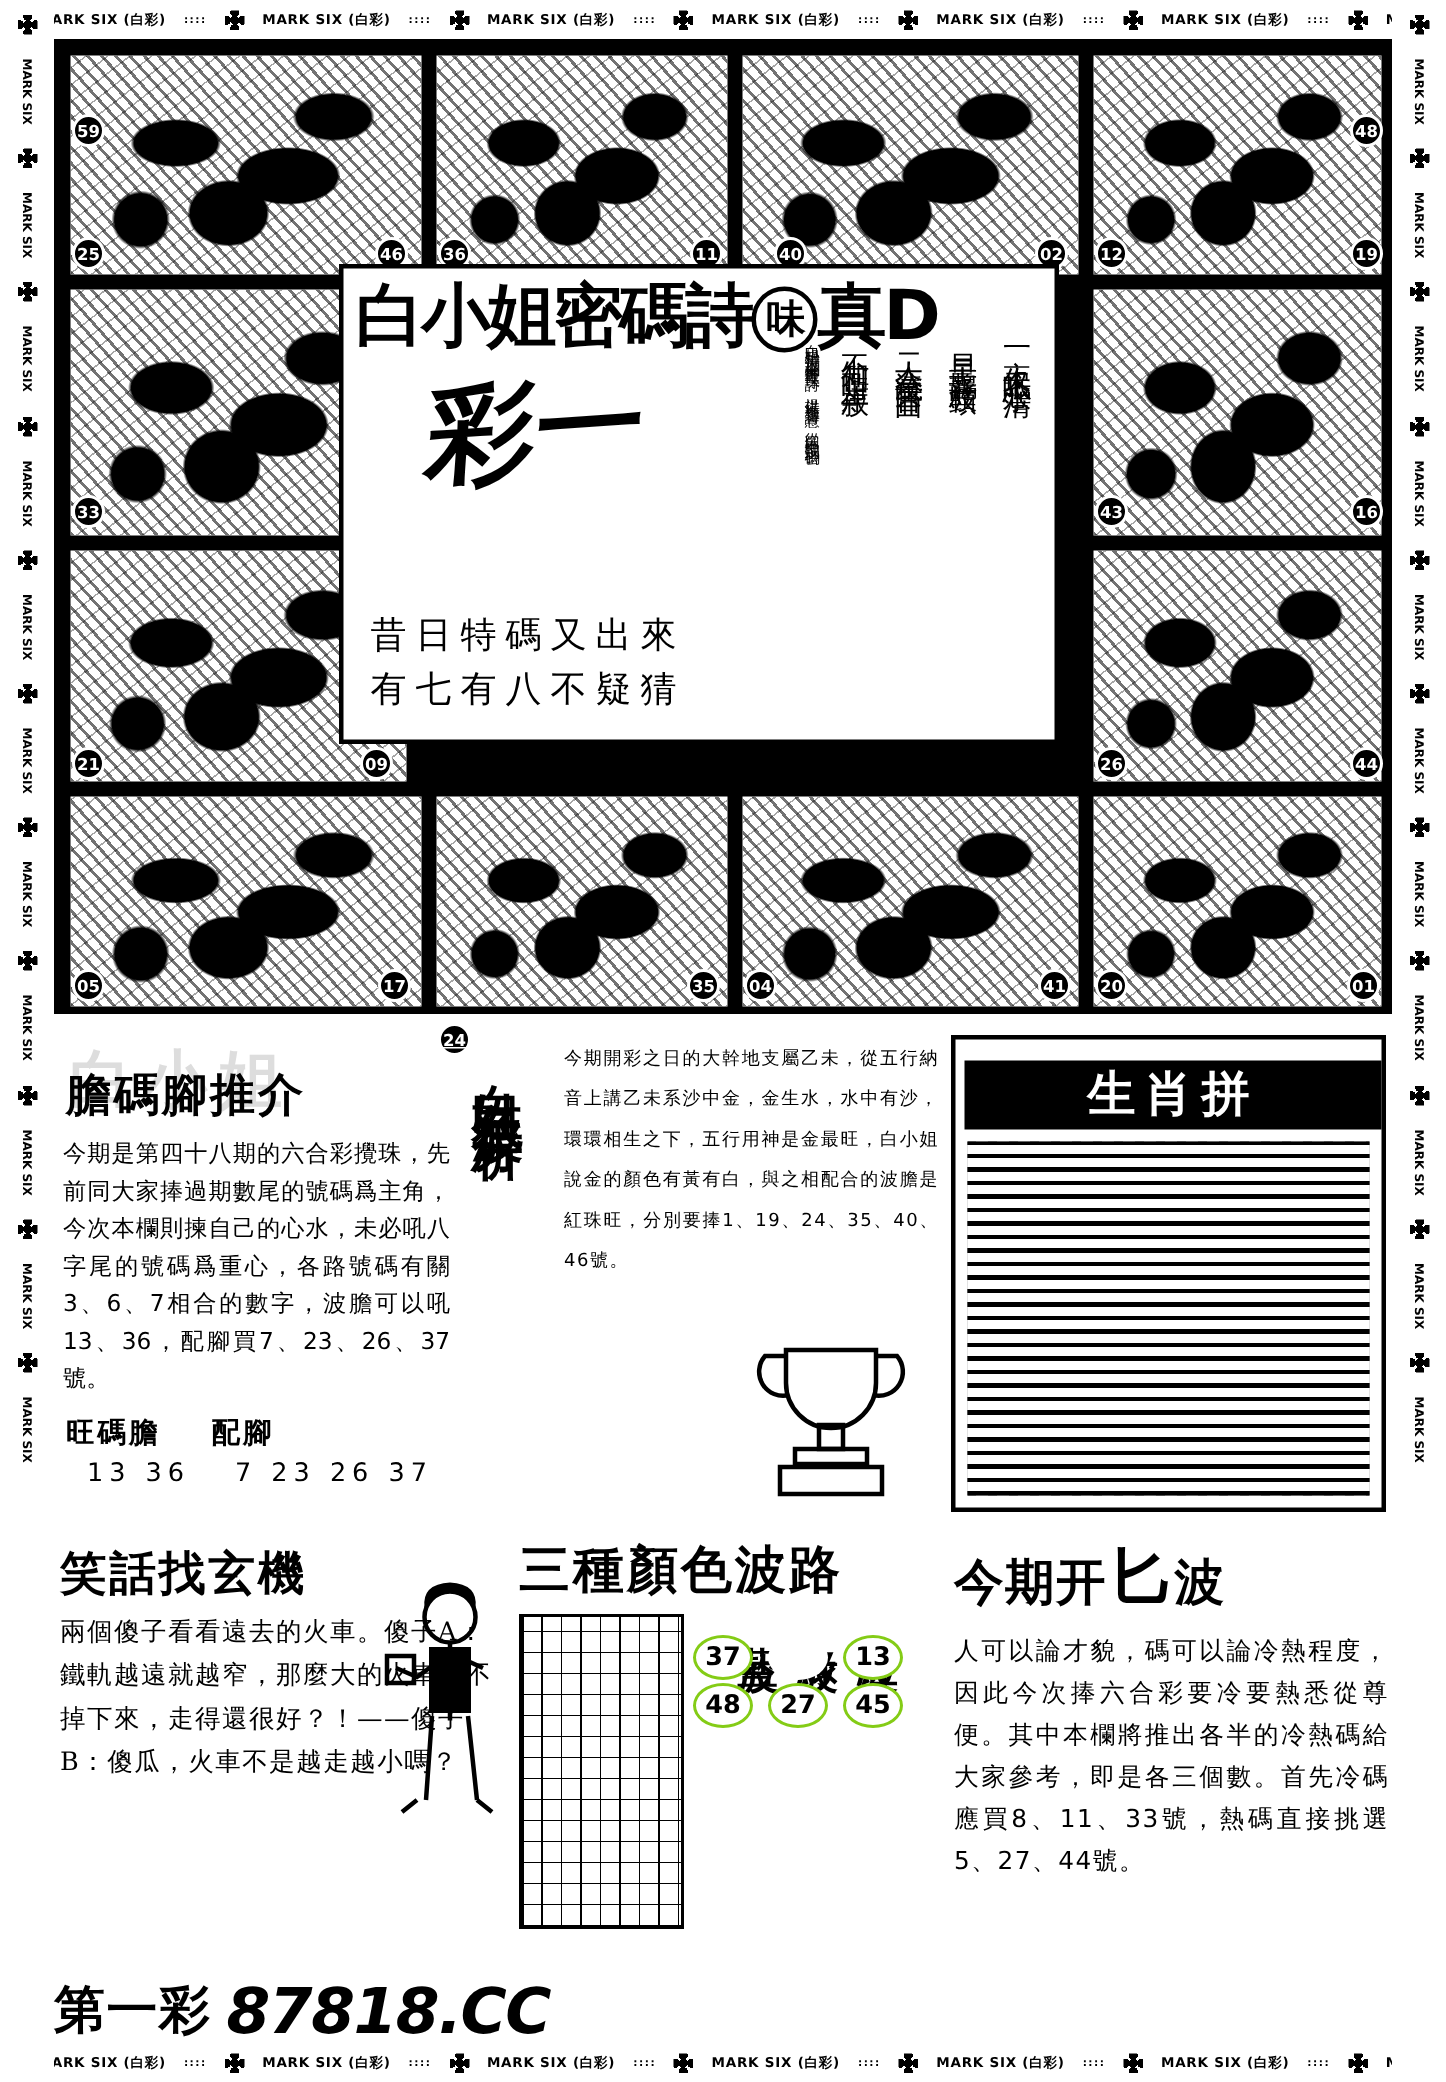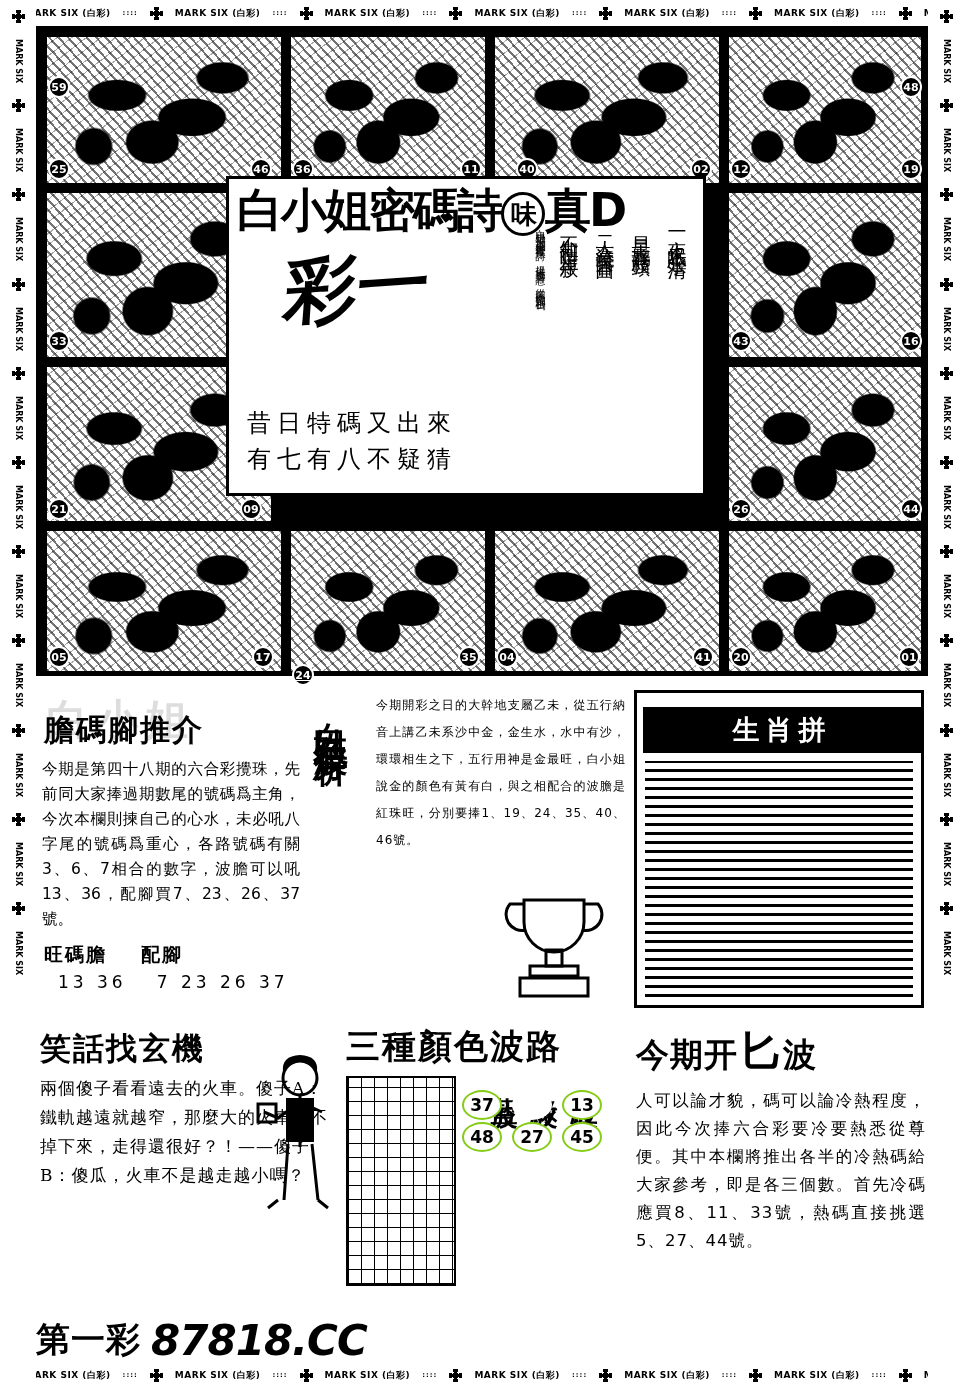--- a/index.html
+++ b/index.html
@@ -181,21 +181,21 @@
     font-size:12px;line-height:27px;margin:0;text-align:justify;letter-spacing:1px;
   }
   .trophy {
     position:absolute; left:118px; bottom:2px; width:120px; height:118px;
   }
 
   .zodiac { left:598px; top:6px; width:290px; height:318px; border:3px solid #000; }
   .zodiac .ztitle {
     position:absolute; left:6px; top:14px; width:278px; height:46px;
     background:#000; color:#fff;
-    font-size:27px; font-weight:bold; letter-spacing:6px;
+    font-size:32px; font-weight:bold; letter-spacing:6px;
     display:flex;align-items:center;justify-content:center;
     font-family:Liberation Sans, sans-serif;
   }
   .zodiac .zbody {
     position:absolute; left:8px; top:68px; right:8px; bottom:8px;
     background:
       repeating-linear-gradient(0deg, #000 0 3px, #fff 3px 9px),
       repeating-linear-gradient(90deg, rgba(0,0,0,.8) 0 6px, rgba(255,255,255,.85) 6px 14px);
     filter:contrast(160%);
   }
@@ -425,21 +425,21 @@
         <div class="ball" style="left: 8px; top: 300px;">33</div>
         <div class="ball" style="left: 200px; top: 300px;">08</div>
         <div class="ball" style="left: 690px; top: 300px;">43</div>
         <div class="ball" style="left: 860px; top: 300px;">16</div>
         <div class="ball" style="left: 8px; top: 468px;">21</div>
         <div class="ball" style="left: 200px; top: 468px;">09</div>
         <div class="ball" style="left: 690px; top: 468px;">26</div>
         <div class="ball" style="left: 860px; top: 468px;">44</div>
         <div class="ball" style="left: 8px; top: 616px;">05</div>
         <div class="ball" style="left: 212px; top: 616px;">17</div>
-        <div class="ball" style="left: 252px; top: 634px; text-decoration: underline;">24</div>
+        <div class="ball" style="left: 252px; top: 652px; text-decoration: underline;">24</div>
         <div class="ball" style="left: 418px; top: 616px;">35</div>
         <div class="ball" style="left: 456px; top: 616px;">04</div>
         <div class="ball" style="left: 652px; top: 616px;">41</div>
         <div class="ball" style="left: 690px; top: 616px;">20</div>
         <div class="ball" style="left: 858px; top: 616px;">01</div>
         <div class="ball" style="left: 8px; top: 46px;">59</div>
         <div class="ball" style="left: 860px; top: 46px;">48</div>
       </div>
 
     <div class="title-panel">

